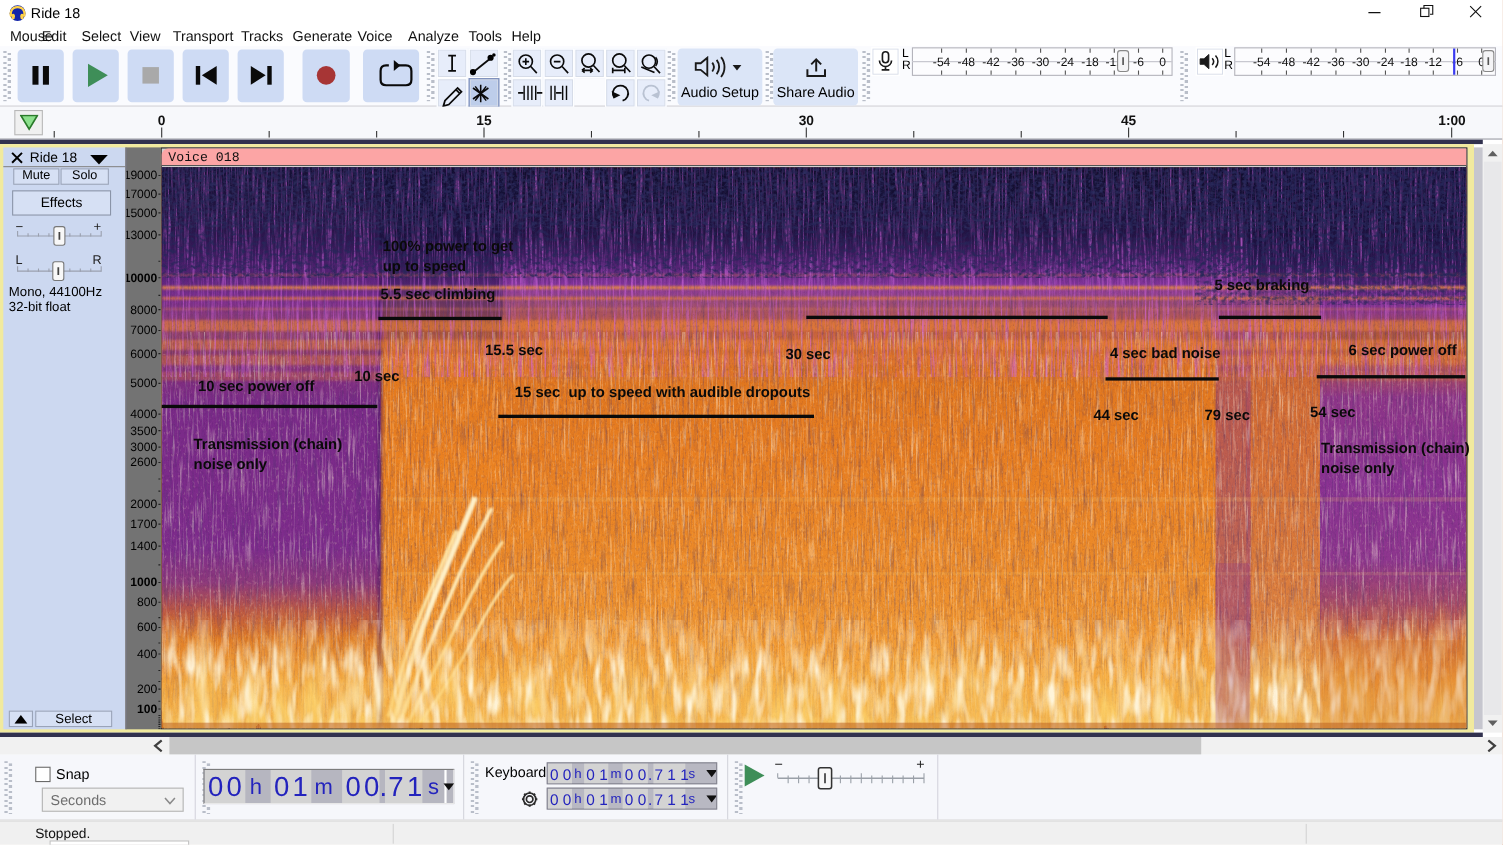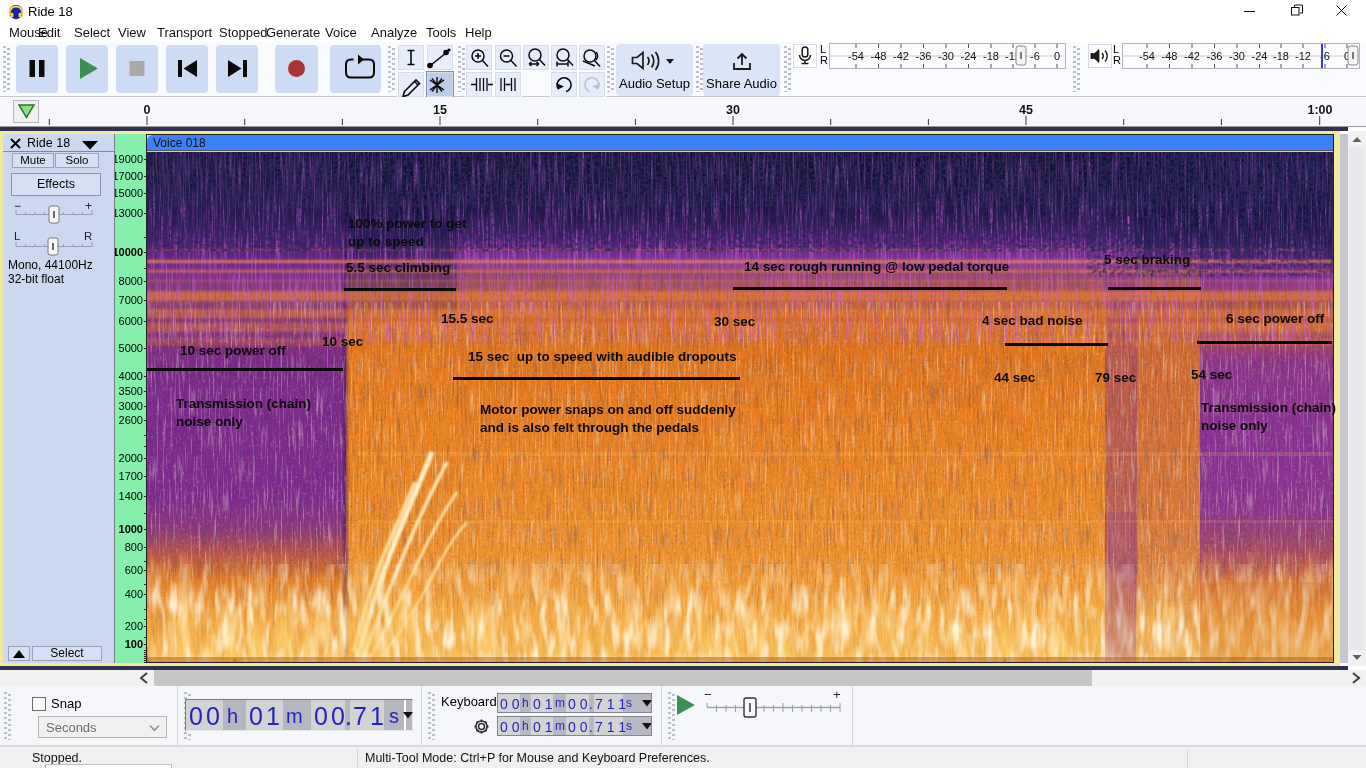--- a/index.html
+++ b/index.html
@@ -20,24 +20,24 @@
 .tbtn{position:absolute;background:#cedbf4;border-radius:4px;}
 .sbtn{position:absolute;background:#e7edfa;border:1px solid #fff;box-shadow:0 0 0 1px #d6dce8 inset;}
 .sbtn.on{background:#bdcdea;border:1px solid #7a8cb8;}
 
 #timeline{left:0;top:97px;width:1366px;height:30px;background:#f7f8fb;}
 
 #darktop{left:0;top:127px;width:1348px;height:4px;background:#31314e;}
 #darkbot{left:0;top:666px;width:1348px;height:4px;background:#31314e;}
 #trackframe{left:0;top:131px;width:1340px;height:535px;background:#f1ea9e;}
 #tpanel{left:3px;top:134px;width:111px;height:529px;background:#ccd8f0;font-size:12px;color:#000;}
-#fruler{left:114px;top:134px;width:32px;height:529px;background:#86efac;border-left:1px solid #7a7a8a;}
+#fruler{left:114px;top:134px;width:32px;height:529px;background:#737373;border-left:1px solid #7a7a8a;}
 #clip{left:146px;top:134px;width:1188px;height:529px;background:#d0d0d0;border:1px solid #222;}
-#cliphead{left:0;top:0;width:1186px;height:16px;background:#3b82f6;border-bottom:1px solid #555;
- font-size:12px;color:#111;border-top-left-radius:6px;}
+#cliphead{left:0;top:0;width:1186px;height:16px;background:#fca5a5;border-bottom:1px solid #555;
+ font-size:12px;color:#111;border-top-left-radius:6px;font-family:Liberation Mono, monospace;}
 #spect{left:0;top:17px;width:1186px;height:510px;background:#c05a20;}
 #rightgray{left:1340px;top:134px;width:8px;height:529px;background:#c6c6ce;}
 #vscroll{left:1348px;top:131px;width:18px;height:535px;background:#f1f1f1;}
 
 #hscroll{left:0;top:670px;width:1366px;height:16px;background:#f1f1f1;}
 #hthumb{left:154px;top:670px;width:938px;height:16px;background:#c6c6c6;}
 
 #botbar{left:0;top:686px;width:1366px;height:60px;background:#f6f7fb;border-bottom:1px solid #d8d8d8;font-size:13px;color:#000;}
 .vsep{position:absolute;top:0;width:1px;height:59px;background:#d4d4dc;}
 .bgrip{position:absolute;top:6px;width:7px;height:48px;
@@ -71,21 +71,21 @@
 <path d="M96.5 5.5 l10 10 M106.5 5.5 l-10 10"></path>
 </g>
       </svg>
 </div>
 <div class="abs" id="menubar">
 <span style="left:9px">Mouse</span>
       <span style="left:38px">Edit</span>
       <span style="left:74px">Select</span>
 <span style="left:118px">View</span>
       <span style="left:157px">Transport</span>
-      <span style="left:219px">Stopped</span>
+      <span style="left:219px">Tracks</span>
 <span style="left:266px">Generate</span>
       <span style="left:325px">Voice</span>
       <span style="left:371px">Analyze</span>
 <span style="left:426px">Tools</span>
       <span style="left:465px">Help</span>
 </div>
 <div class="abs" id="toolbar">
 <div class="grip" style="left:3px"></div>
 <div class="tbtn" style="left:16px;top:3px;width:42px;height:48px"></div>
 <div class="tbtn" style="left:66px;top:3px;width:42px;height:48px"></div>
@@ -536,25 +536,23 @@
 <div class="aline" style="left:1108px;top:287px;width:93px"></div>
 <div class="aline" style="left:1005px;top:343px;width:103px"></div>
 <div class="aline" style="left:1197px;top:341px;width:135px"></div>
 <div class="ann" style="left:348px;top:215px">100% power to get<br>up to speed</div>
 <div class="ann" style="left:346px;top:259px">5.5 sec climbing</div>
 <div class="ann" style="left:441px;top:310px">15.5 sec</div>
 <div class="ann" style="left:322px;top:333px">10 sec</div>
 <div class="ann" style="left:180px;top:342px">10 sec power off</div>
 <div class="ann" style="left:468px;top:348px">15 sec&nbsp; up to speed with audible dropouts</div>
 <div class="ann" style="left:176px;top:395px">Transmission (chain)<br>noise only</div>
-<div class="ann" style="left:480px;top:401px">Motor power snaps on and off suddenly<br>and is also felt through the pedals</div>
-<div class="ann" style="left:744px;top:258px">14 sec rough running @ low pedal torque</div>
 <div class="ann" style="left:1104px;top:251px">5 sec braking</div>
 <div class="ann" style="left:714px;top:313px">30 sec</div>
-<div class="ann" style="left:982px;top:312px">4 sec bad noise</div>
+<div class="ann" style="left:1009px;top:312px">4 sec bad noise</div>
 <div class="ann" style="left:1226px;top:310px">6 sec power off</div>
 <div class="ann" style="left:994px;top:369px">44 sec</div>
 <div class="ann" style="left:1095px;top:369px">79 sec</div>
 <div class="ann" style="left:1191px;top:366px">54 sec</div>
 <div class="ann" style="left:1201px;top:399px">Transmission (chain)<br>noise only</div>
 <div class="abs" id="rightgray"></div>
 <div class="abs" id="vscroll">
 <svg width="18" height="535" viewBox="0 0 18 535">
 <path d="M9 6 L13.5 11 H4.5 Z" fill="#606060"></path>
 <rect x="1" y="16" width="16" height="503" fill="#e8e8ea"></rect>
@@ -660,17 +658,16 @@
 <line x1="7" y1="19.5" x2="140" y2="19.5" stroke="#9aa0a8" stroke-width="1.3"></line>
 <g stroke="#9aa0a8">
           <path d="M7 15 v4 M16.5 17 v7 M26 17 v7 M35.5 17 v7 M45 15 v9 M54.5 17 v7 M64 17 v7 M73.5 17 v7 M83 15 v9 M92.5 17 v7 M102 17 v7 M111.5 17 v7 M121 17 v7 M130.5 17 v7 M140 15 v9"></path>
         </g>
 <rect x="44" y="10" width="12" height="19" rx="2" fill="#f8f8f8" stroke="#333" stroke-width="1.4"></rect>
 <line x1="50" y1="15" x2="50" y2="24" stroke="#444" stroke-width="1.6"></line>
 </svg>
 </div>
 <div class="abs" id="statusbar">
 <div class="abs" style="left:32px;top:4px">Stopped.</div>
-<div class="abs" style="left:365px;top:4px">Multi-Tool Mode: Ctrl+P for Mouse and Keyboard Preferences.</div>
 <div class="abs" style="left:357px;top:2px;width:1px;height:18px;background:#d4d4d4"></div>
 <div class="abs" style="left:1187px;top:2px;width:1px;height:18px;background:#d4d4d4"></div>
 <div class="abs" style="left:45px;top:17px;width:127px;height:5px;background:#fff;border:1px solid #c0c0c0"></div>
 </div>
 </div>
 </body></html>

